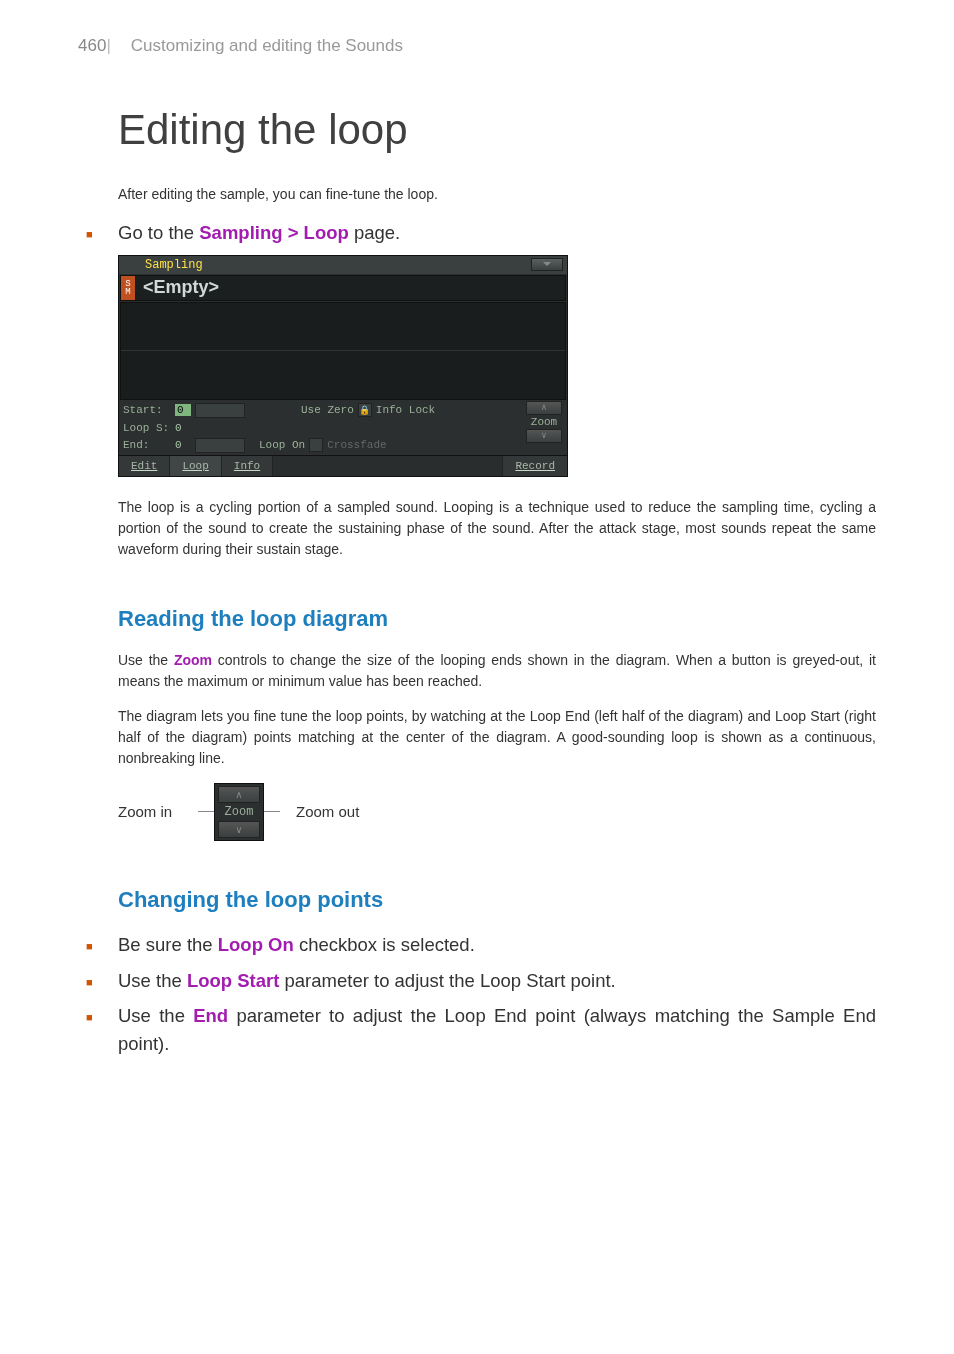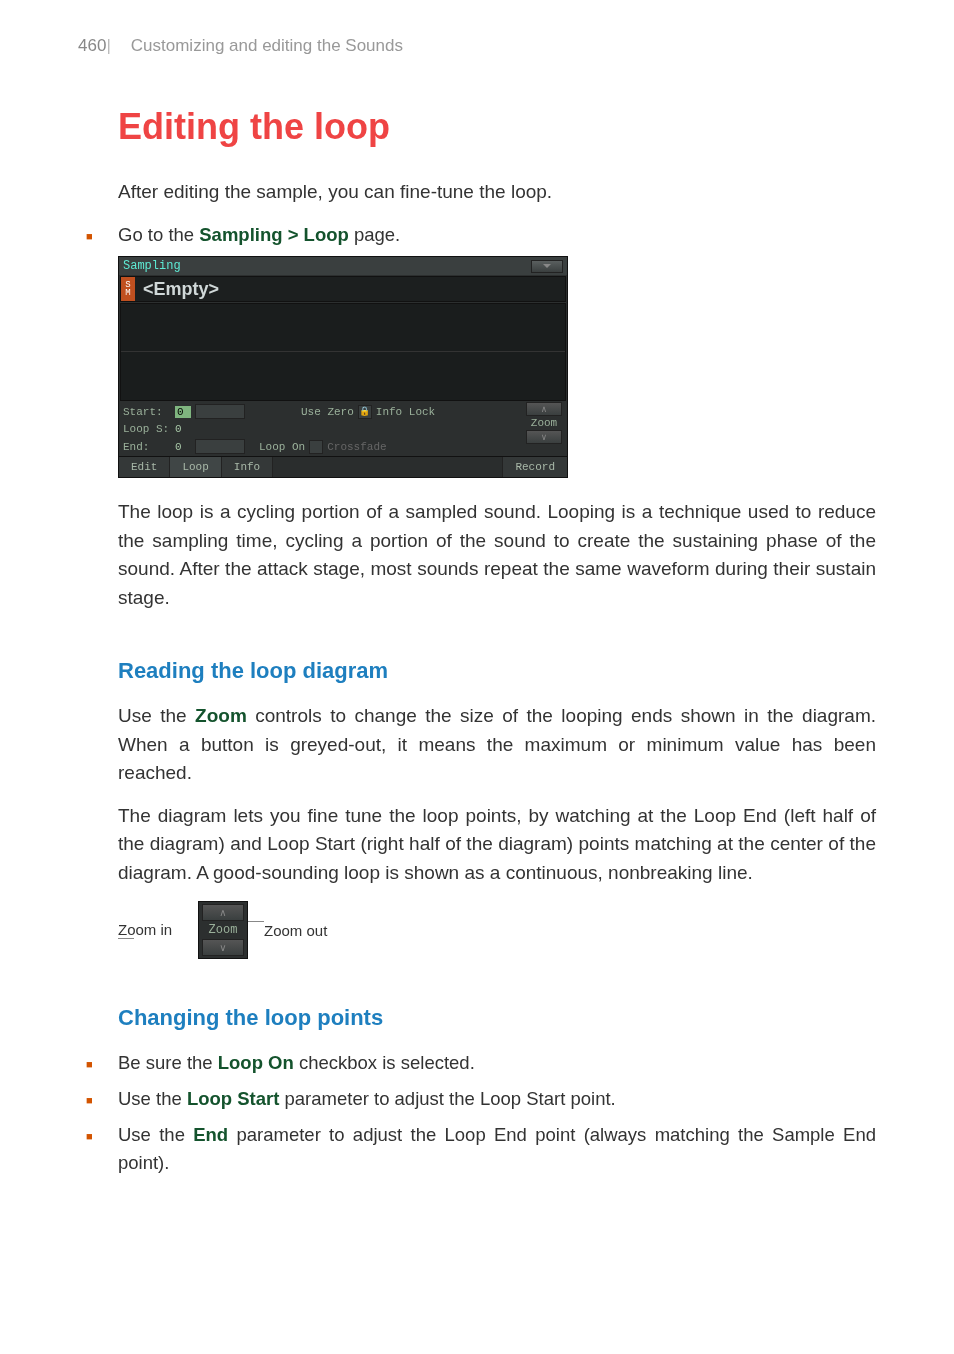--- a/index.html
+++ b/index.html
@@ -15,39 +15,39 @@
     display: flex;
     align-items: baseline;
     padding: 36px 0 10px 78px;
     color: #999;
     font-size: 17px;
   }
   .page-number { font-weight: 400; color: #888; }
   .page-divider { color: #bbb; margin: 0 2px 0 0; }
   .content { padding: 0 78px 0 118px; }
   .h1 {
-    color: #ef4444;
-    font-size: 36px;
-    font-weight: 700;
+    color: #404040;
+    font-size: 42px;
+    font-weight: 400;
     margin: 40px 0 30px 0;
   }
   .h2 {
     color: #1e7fbf;
     font-size: 22px;
     font-weight: 600;
     margin: 46px 0 18px 0;
   }
   .para {
-    font-size: 19px;
+    font-size: 14px;
     line-height: 1.5;
     color: #333;
     margin-bottom: 14px;
     text-align: justify;
   }
-  .bold-inline { font-weight: 600; color: #14532d; }
+  .bold-inline { font-weight: 600; color: #a21caf; }
   .bullet-row {
     display: flex;
     margin-left: -32px;
     margin-bottom: 8px;
     font-size: 18.5px;
     line-height: 1.5;
   }
   .bullet-row .marker {
     color: #d35400;
     font-size: 11px;
@@ -68,21 +68,21 @@
     font-size: 12px;
   }
   .sampling-titlebar {
     display: flex;
     justify-content: space-between;
     align-items: center;
     background: #3a3f3f;
     height: 18px;
     padding: 0 4px;
   }
-  .sampling-titlebar .title { color: #5eead4; font-size: 12px; }
+  .sampling-titlebar .title { color: #fde047; font-size: 12px; margin-left: 22px; }
   .menu-btn {
     width: 32px; height: 13px;
     background: linear-gradient(#5a5f5f, #3a3f3f);
     border: 1px solid #222;
     display: flex; align-items: center; justify-content: center;
   }
   .menu-btn::after { content: ""; border: 4px solid transparent; border-top-color: #888; margin-top: 3px; }
   .sample-name-bar {
     display: flex;
     align-items: center;
@@ -138,20 +138,21 @@
     border: 1px solid #222;
     margin: 0 auto 1px auto;
     display: flex; align-items: center; justify-content: center;
     color: #888; font-size: 9px;
   }
   .zoom-lbl { color: #9ab09a; font-size: 11px; margin: 1px 0; }
   .tabs-row {
     display: flex;
     background: #701a75;
     border-top: 1px solid #111;
+    text-decoration: underline;
   }
   .tab {
     padding: 4px 12px;
     font-size: 11px;
     color: #a8b8a8;
     border-right: 1px solid #222;
     background: #343838;
   }
   .tab.active { background: #404646; }
   .tab-spacer { flex: 1; background: #2a2d2d; }
@@ -178,21 +179,21 @@
     background: linear-gradient(#555, #3a3f3f);
     border: 1px solid #222;
     display: flex; align-items: center; justify-content: center;
     color: #888; font-size: 10px;
   }
   .zf-lbl { color: #9ab09a; font-size: 12px; font-family: "Courier New", monospace; margin: 2px 0; }
   .zoom-fig-right { margin-left: 16px; }
   .callout-line {
     width: 16px; height: 1px; background: #888;
   }
-  .zf-row { display: flex; align-items: flex-start; flex-direction: column; }
+  .zf-row { display: flex; align-items: center; }
 </style>
 </head>
 <body>
 
 <div class="page-header">
   <span class="page-number">460</span>
   <span class="page-divider">|</span>
   <span style="margin-left:18px;">Customizing and editing the Sounds</span>
 </div>
 

